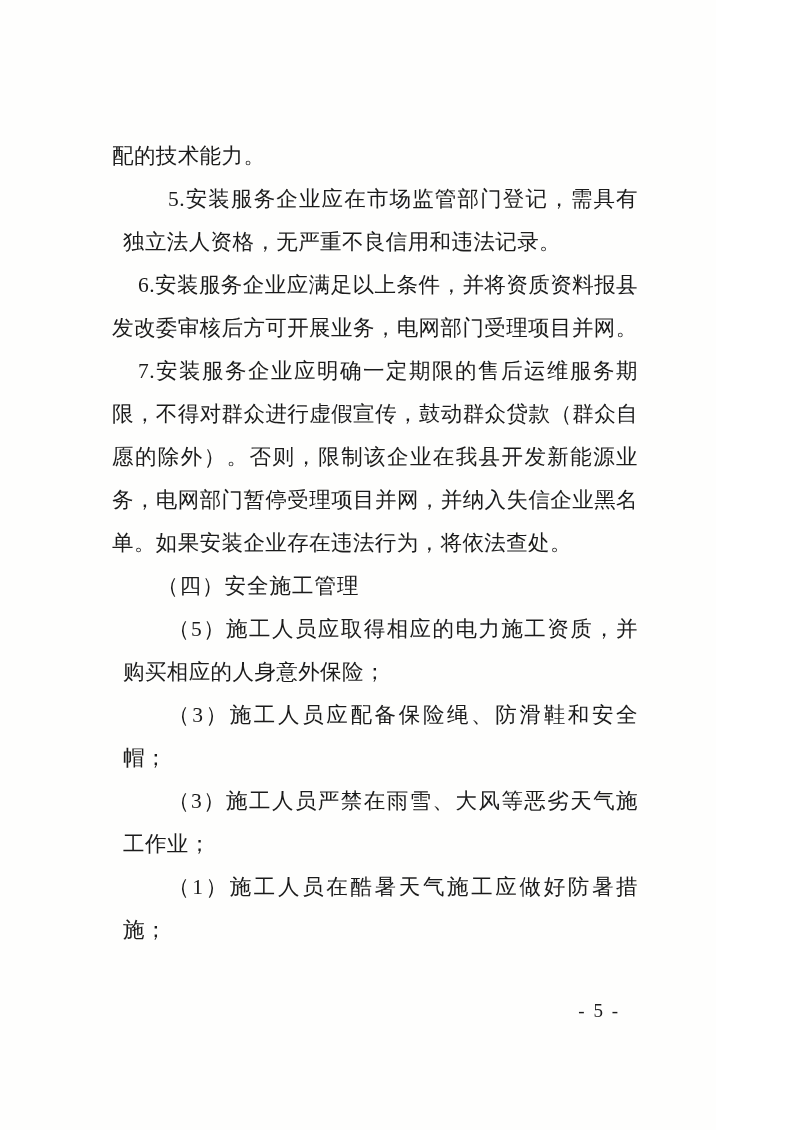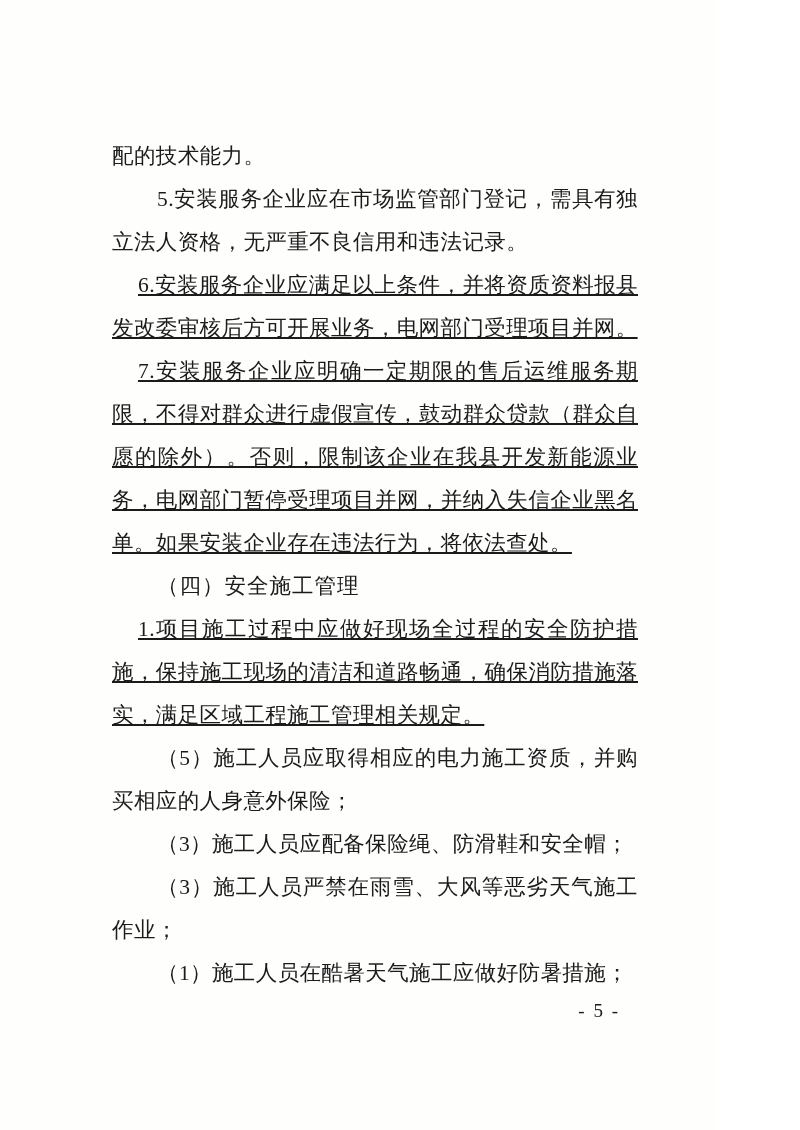--- a/index.html
+++ b/index.html
@@ -28,24 +28,24 @@
     letter-spacing: 0.4px;
     text-align: justify;
     text-justify: inter-ideograph;
   }
   .para {
     margin: 0;
     text-indent: 0;
   }
   .para.indent1 {
     text-indent: 26px;
-    text-decoration: underline;
   }
   .para.indent2 {
     text-indent: 45px;
+    margin-left: 11px;
   }
   .para.heading {
     font-weight: normal;
     text-indent: 45px;
     letter-spacing: 1px;
   }
   .page-number {
     position: absolute;
     left: 0;
     right: 78px;
@@ -62,21 +62,20 @@
 </head>
 <body>
 
 <div class="page">
   <div class="doc-body">
     <p class="para">配的技术能力。</p>
     <p class="para indent2">5.安装服务企业应在市场监管部门登记，需具有独立法人资格，无严重不良信用和违法记录。</p>
     <p class="para indent1">6.安装服务企业应满足以上条件，并将资质资料报县发改委审核后方可开展业务，电网部门受理项目并网。</p>
     <p class="para indent1">7.安装服务企业应明确一定期限的售后运维服务期限，不得对群众进行虚假宣传，鼓动群众贷款（群众自愿的除外）。否则，限制该企业在我县开发新能源业务，电网部门暂停受理项目并网，并纳入失信企业黑名单。如果安装企业存在违法行为，将依法查处。</p>
     <p class="para heading">（四）安全施工管理</p>
-    <p class="para indent1">1.项目施工过程中应做好现场全过程的安全防护措施，保持施工现场的清洁和道路畅通，确保消防措施落实，满足区域工程施工管理相关规定。</p>
     <p class="para indent2">（5）施工人员应取得相应的电力施工资质，并购买相应的人身意外保险；</p>
     <p class="para indent2">（3）施工人员应配备保险绳、防滑鞋和安全帽；</p>
     <p class="para indent2">（3）施工人员严禁在雨雪、大风等恶劣天气施工作业；</p>
     <p class="para indent2">（1）施工人员在酷暑天气施工应做好防暑措施；</p>
   </div>
   <div class="page-number">
     <span class="pn-inner">- 5 -</span>
   </div>
 </div>
 

